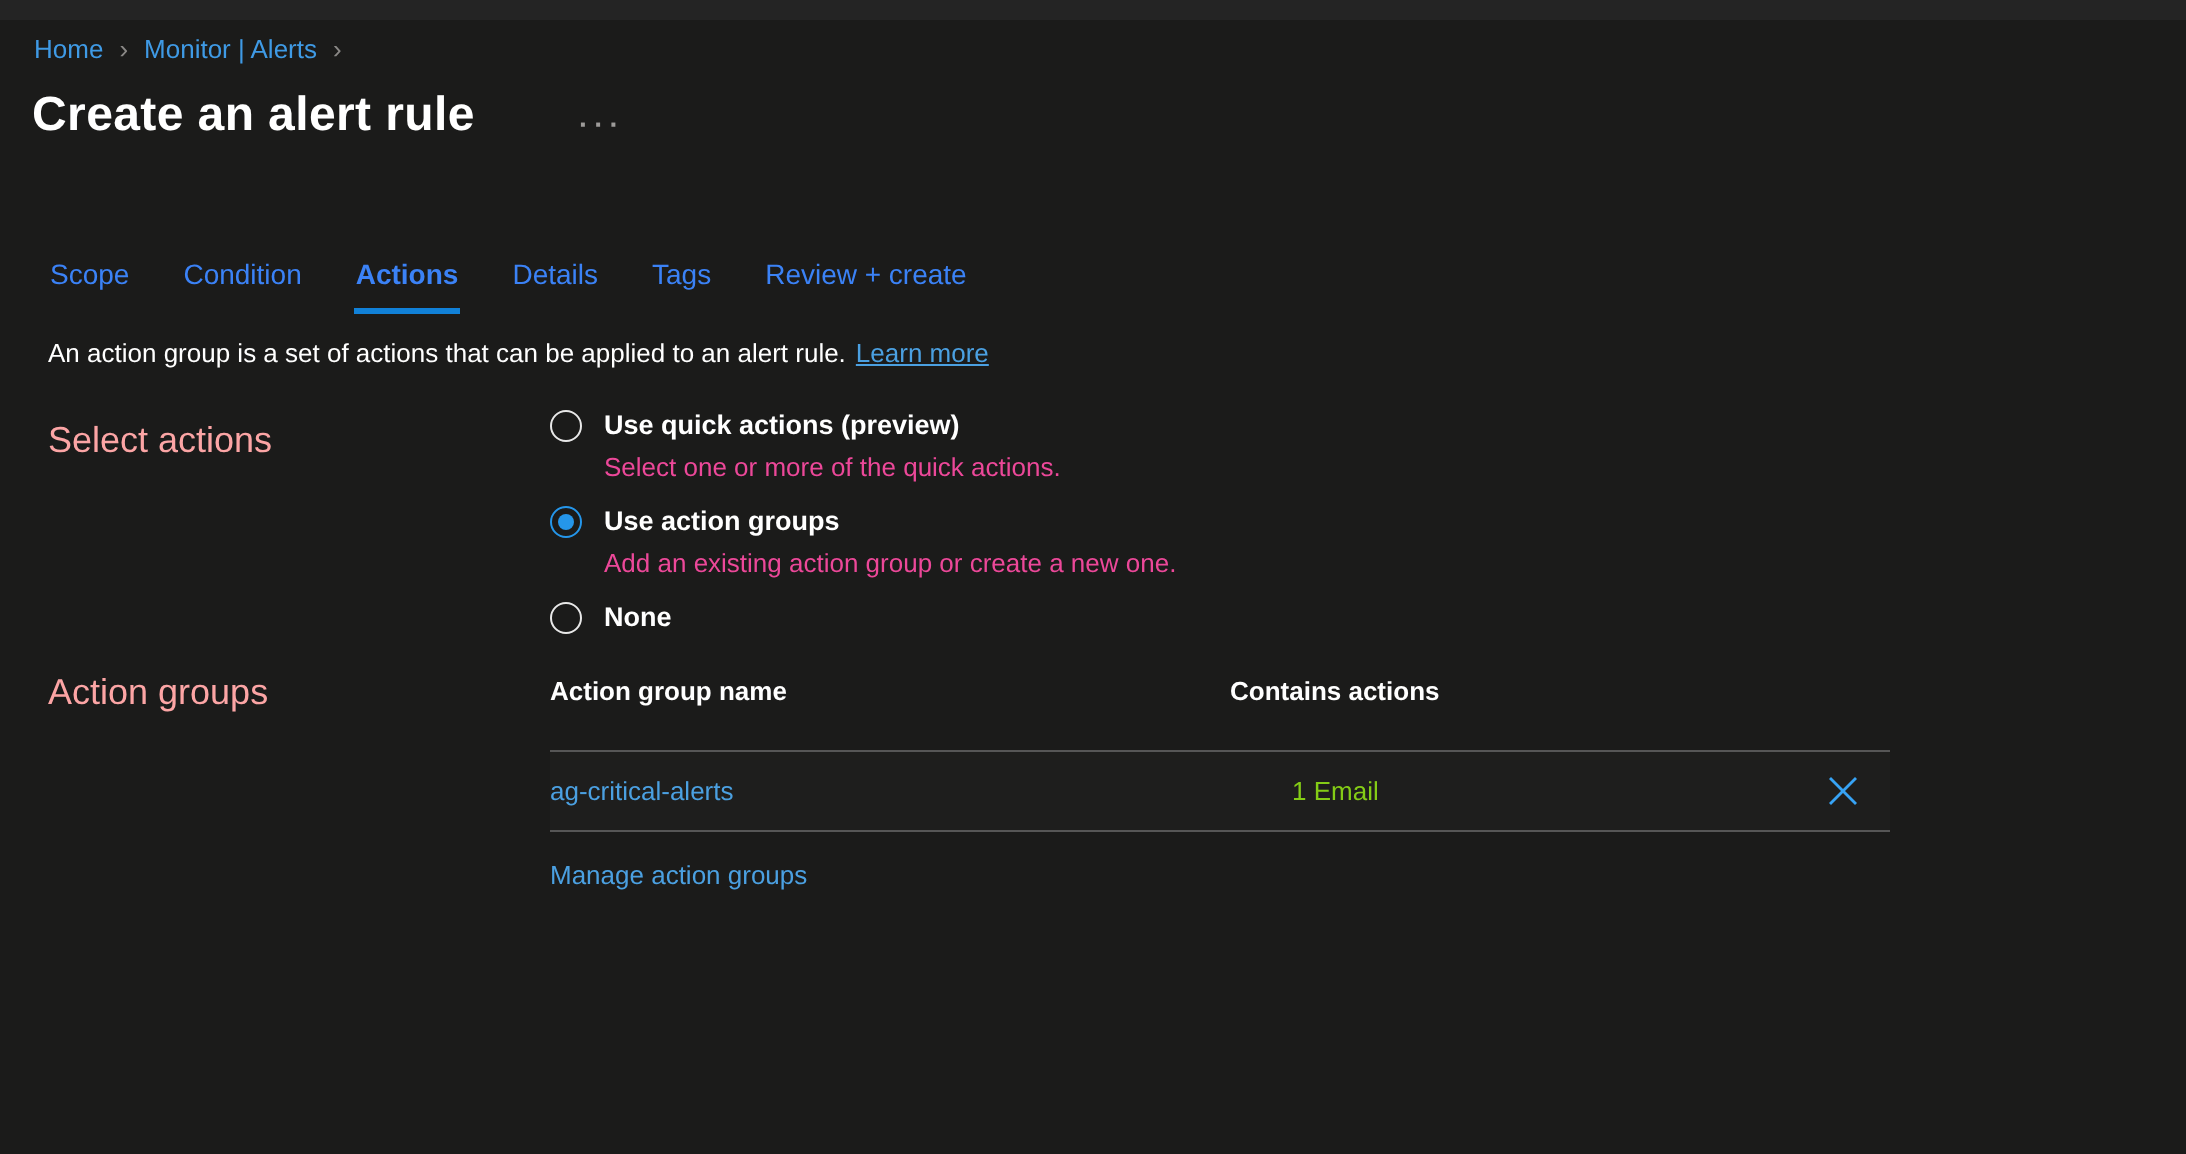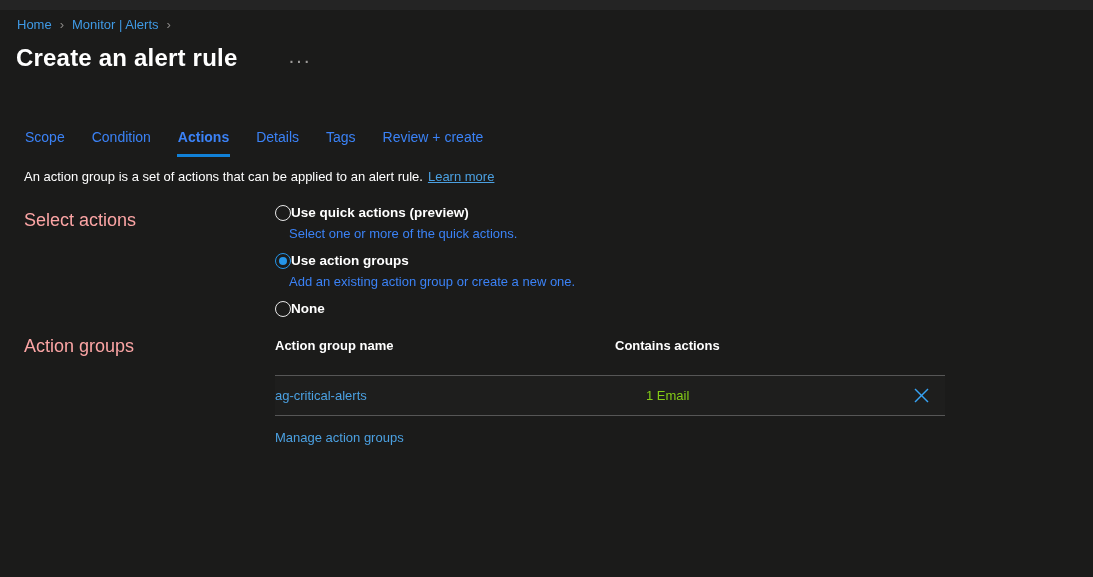--- a/index.html
+++ b/index.html
@@ -46,33 +46,33 @@
   
   .desc { position: absolute; left: 24px; top: 169px; font-size: 13px; }
   .desc-link { color: #4ba0e1; text-decoration: underline; cursor: pointer; margin-left: 5px; }
   
   .field-label { position: absolute; left: 24px; font-size: 18px; color: #fca5a5; text-align: right; }
   .label-select-actions { top: 210px; }
   .label-action-groups { top: 336px; }
   
   .radio-group { position: absolute; left: 275px; top: 204px; }
   .radio-option { margin-bottom: 9px; }
-  .radio-line { display: flex; align-items: center; }
+  .radio-line { display: flex; align-items: center; gap: 11px; }
   .radio-circle {
     width: 16px; height: 16px; border-radius: 50%;
     border: 1px solid #e8e8e8; flex: none; position: relative; cursor: pointer;
     background: transparent;
   }
   .radio-circle.selected { border-color: #2596ea; }
   .radio-circle.selected::after {
     content: ""; position: absolute; inset: 3px;
     border-radius: 50%; background: #2596ea;
   }
   .radio-label { font-size: 13.5px; font-weight: 600; line-height: 18px; cursor: pointer; }
-  .radio-desc { margin: 3px 0 0 14px; color: #3b82f6; font-size: 13px; line-height: 18px; }
+  .radio-desc { margin: 3px 0 0 27px; color: #ec4899; font-size: 13px; line-height: 18px; }
   
   .ag-table { position: absolute; left: 275px; top: 338px; width: 670px; font-size: 13px; }
   .thead { display: flex; padding-bottom: 22px; border-bottom: 1px solid #565656; }
   .th { font-weight: bold; color: #ffffff; }
   .col-name { width: 340px; }
   .col-contains { flex: 1; }
   .trow {
     display: flex; align-items: center; height: 40px;
     border-bottom: 1px solid #565656; background: #1e1e1d; gap: 31px;
   }

